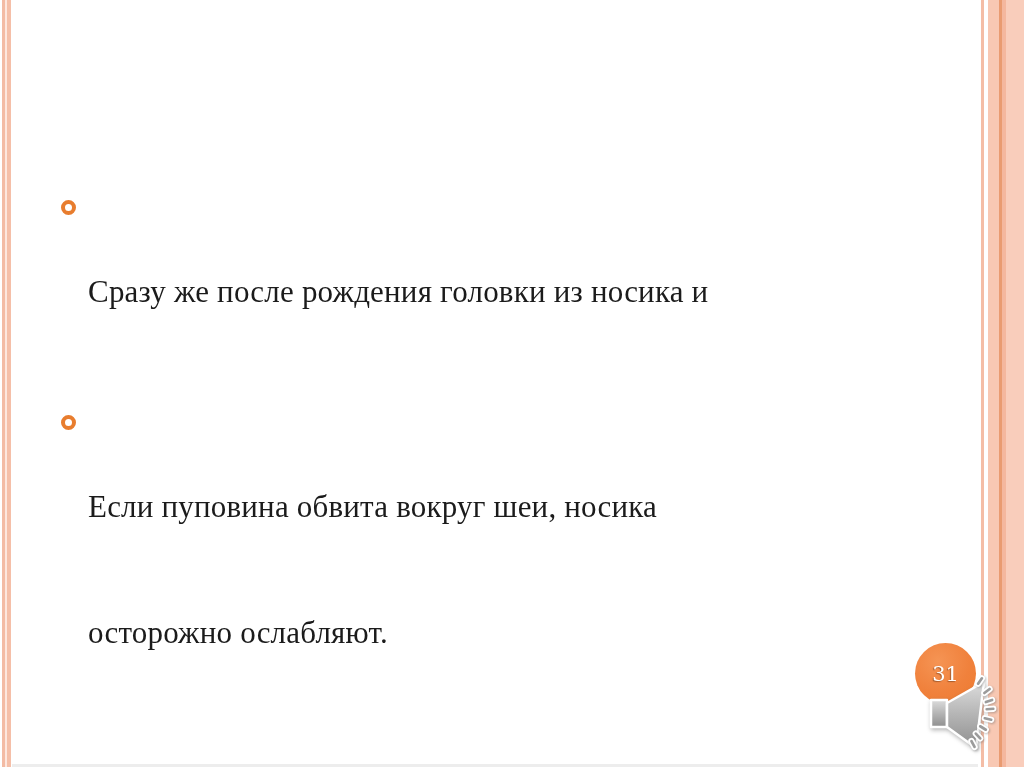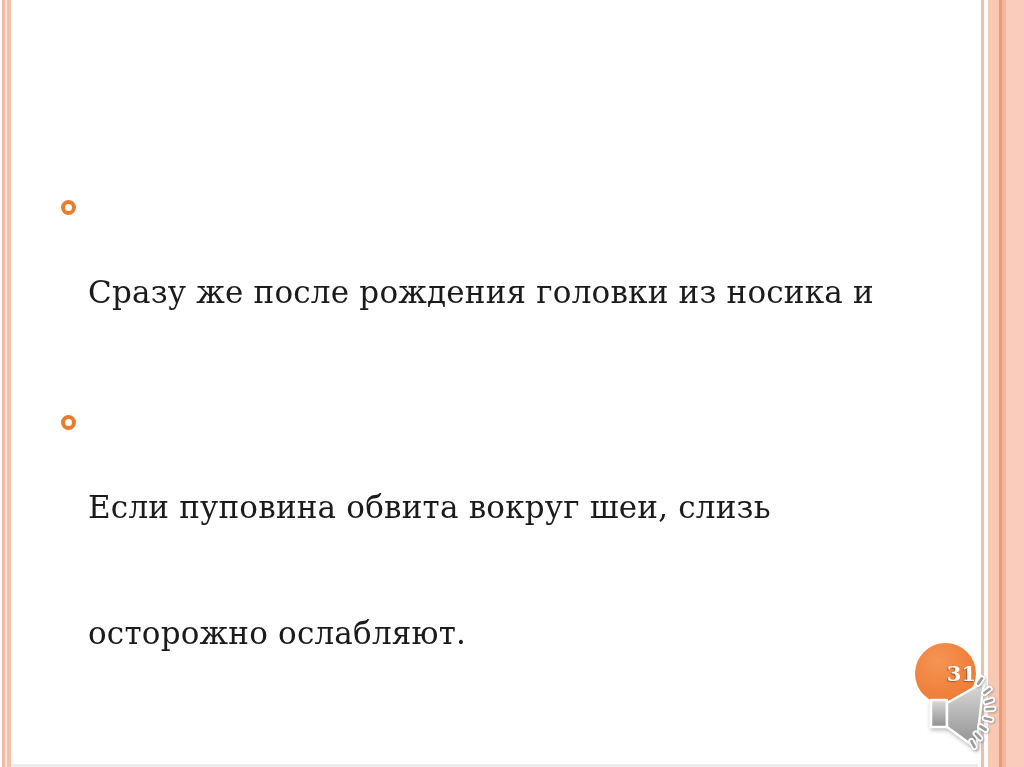--- a/index.html
+++ b/index.html
@@ -21,37 +21,37 @@
       #ffffff 0 3px, #f4bda6 3px 6px, #ffffff 6px 10px,
       #f8c8b3 10px 21px, #e99b71 21px 24px, #f4b79e 24px 28px,
       #f9cdbb 28px 46px);
   }
   .bottom-line {
     position:absolute; left:0; right:0; bottom:0; height:3px;
     background:#ededed; z-index:1;
   }
   
   .bullets { position:absolute; left:61px; top:187px; width:840px; z-index:3; }
-  .bullet { display:flex; align-items:flex-start; margin-bottom:5px; }
+  .bullet { display:flex; align-items:flex-start; margin-bottom:5px;font-family:Liberation Serif, serif; }
   .ring {
     flex:0 0 auto; width:7px; height:7px;
     border:4px solid #e87d2e; border-radius:50%;
     margin:13px 12px 0 0; background:transparent;
   }
   .btext {
     font-size:31px; line-height:42px; color:#1b1b1b;
     white-space:pre-wrap; letter-spacing:0.2px;
   }
   
   .page-badge {
     position:absolute; left:915px; top:643px; width:61px; height:61px;
     border-radius:50%; z-index:4;
     background:radial-gradient(circle at 38% 30%, #f59454 0%, #f0813c 55%, #ee7a2f 100%);
-    color:#ffffff; display:flex; align-items:center; justify-content:flex-end;
-    font-size:21px; font-weight:bold;
+    color:#ffffff; display:flex; align-items:center; justify-content:center;
+    font-size:21px; font-weight:normal;
     text-shadow:-1px 1px 1px rgba(100,55,25,0.55);
   }
   
   .speaker-svg { position:absolute; left:915px; top:658px; z-index:5; cursor:pointer; }
   .spk-body { filter:drop-shadow(1px 2px 2px rgba(90,90,90,0.45)); }
   .spk-waves { filter:drop-shadow(1px 1px 1px rgba(90,90,90,0.4)); }
 </style>
 </head>
 <body>
 
@@ -66,21 +66,21 @@
     <div class="bullet">
       <span class="ring"></span>
       <div class="btext">
         <div>Сразу же после рождения головки из носика и</div>
       </div>
     </div>
 
     <div class="bullet">
       <span class="ring"></span>
       <div class="btext">
-        <div>Если пуповина обвита вокруг шеи, слизь</div>
+        <div>Если пуповина обвита вокруг шеи, носика</div>
         <div>осторожно ослабляют.</div>
       </div>
     </div>
 
   </div>
 
   <div class="page-badge">
     <span>31</span>
   </div>
 

